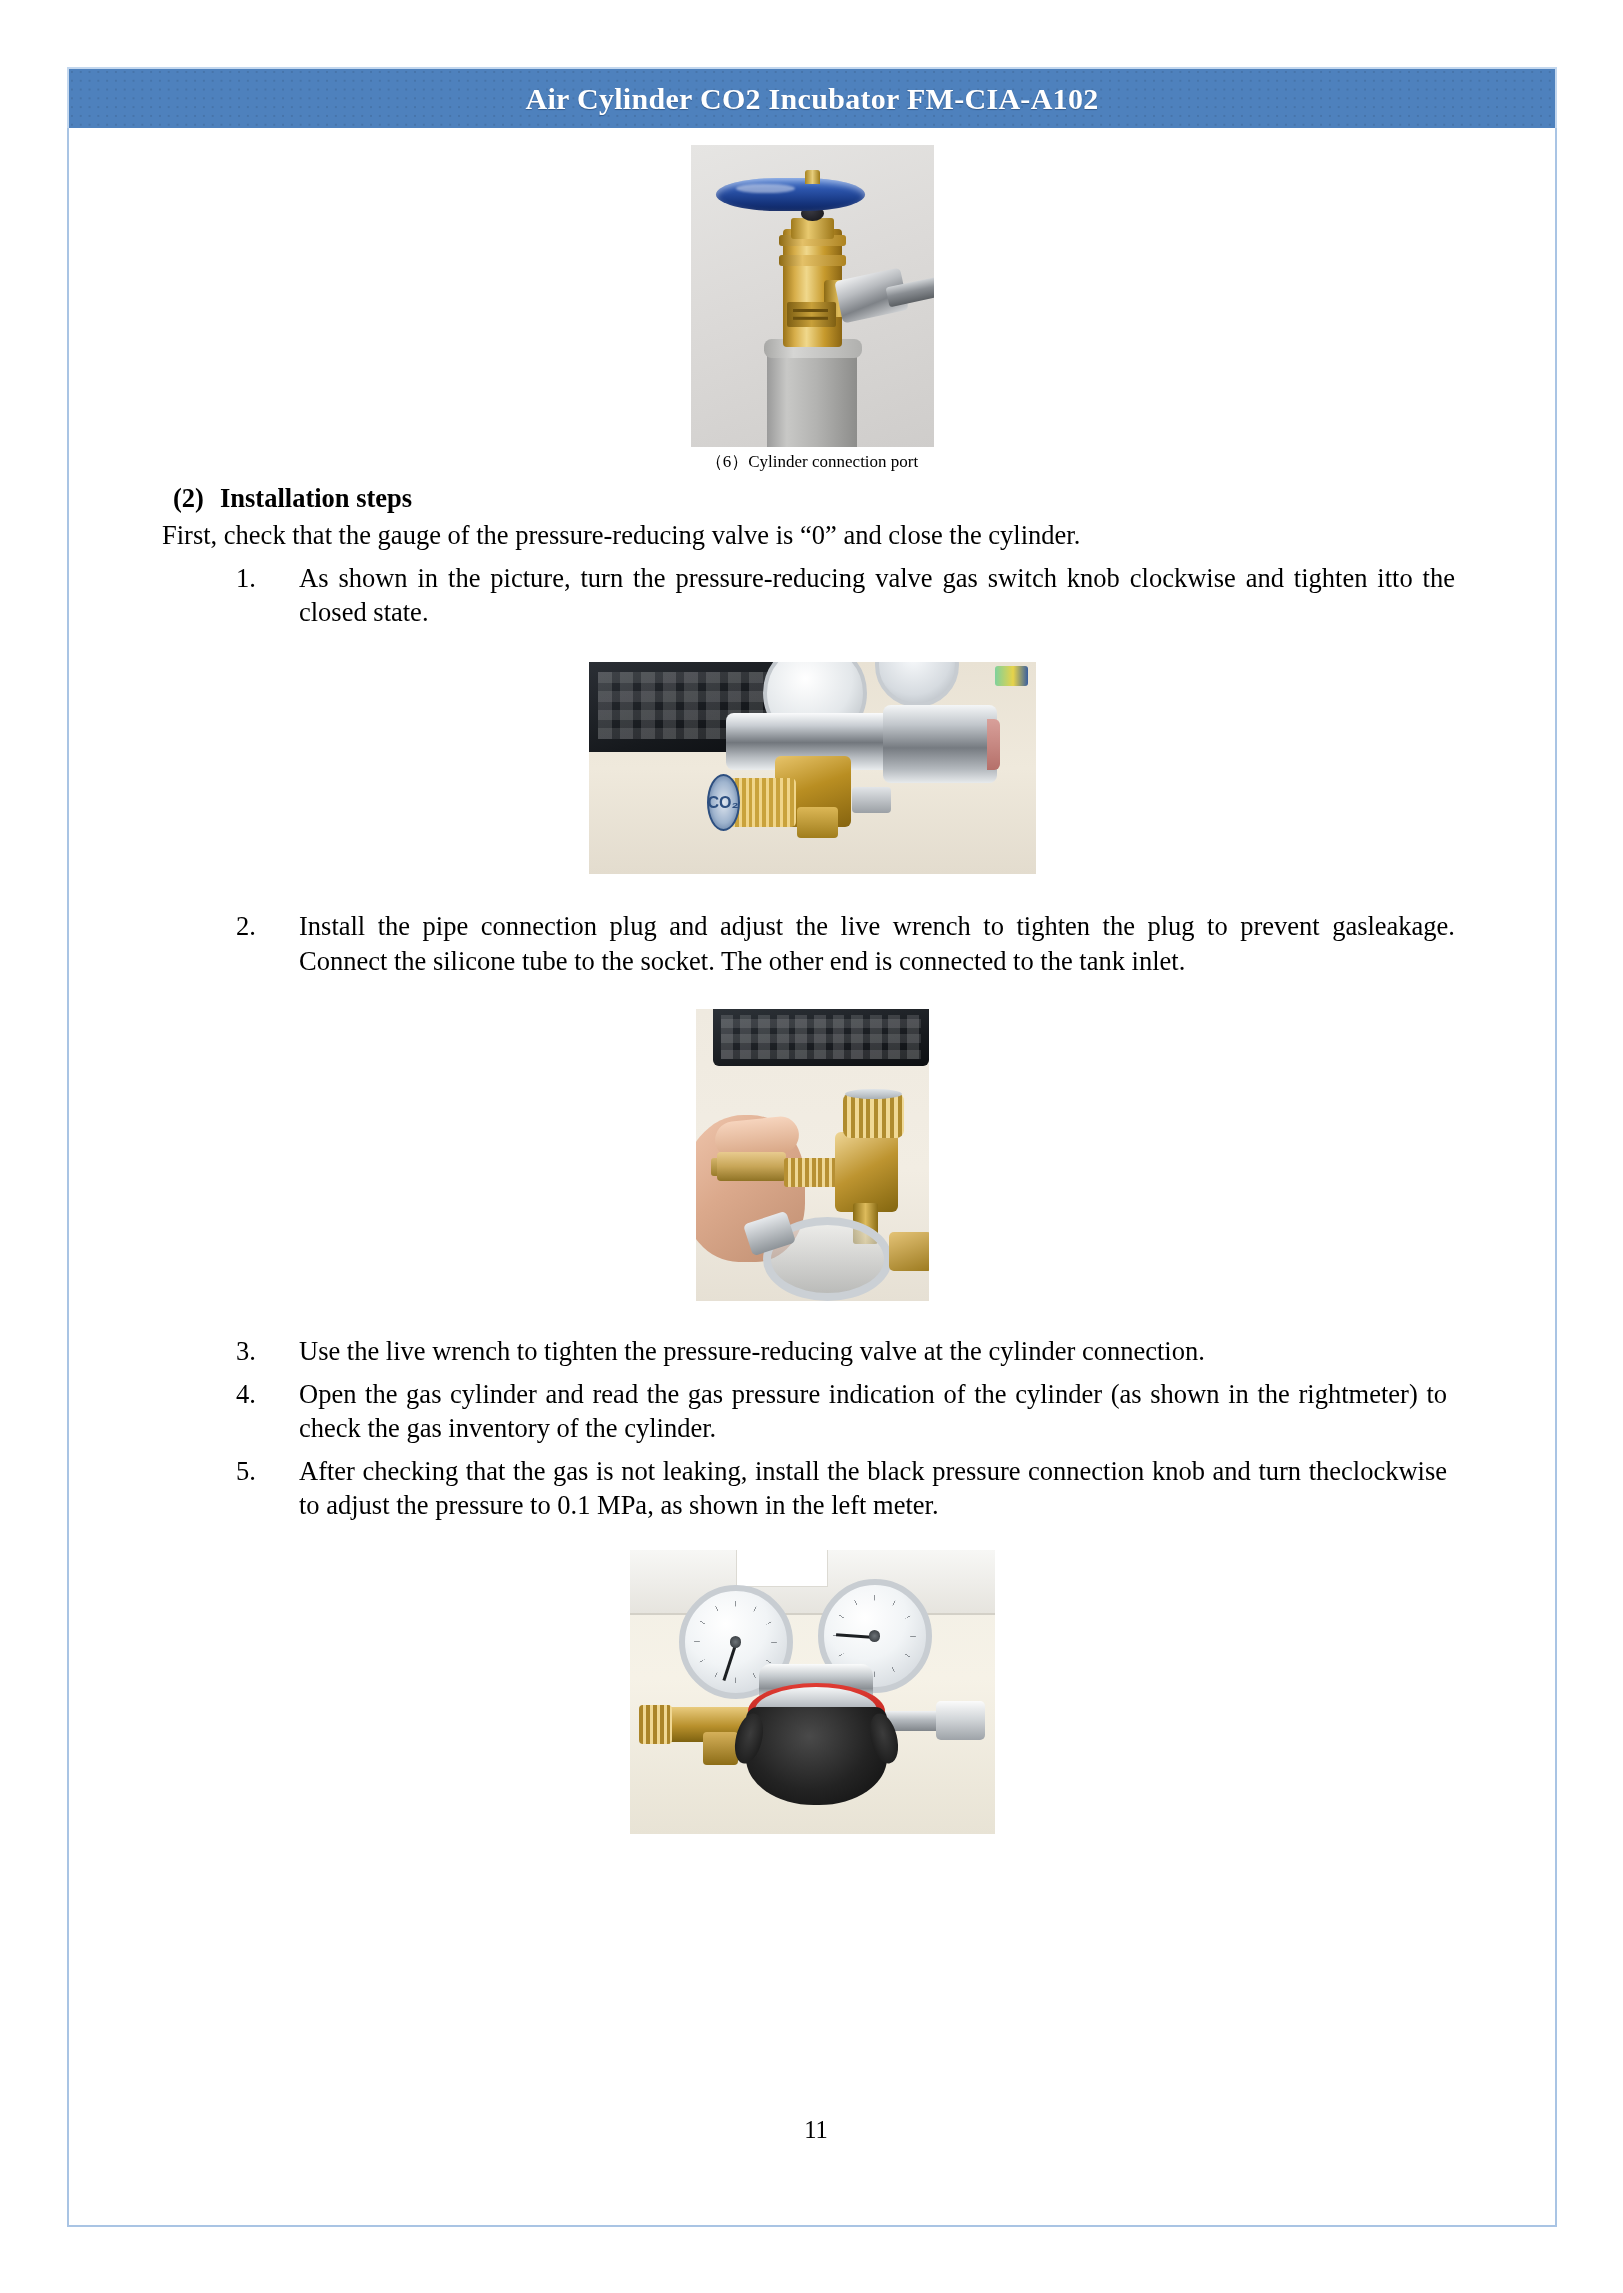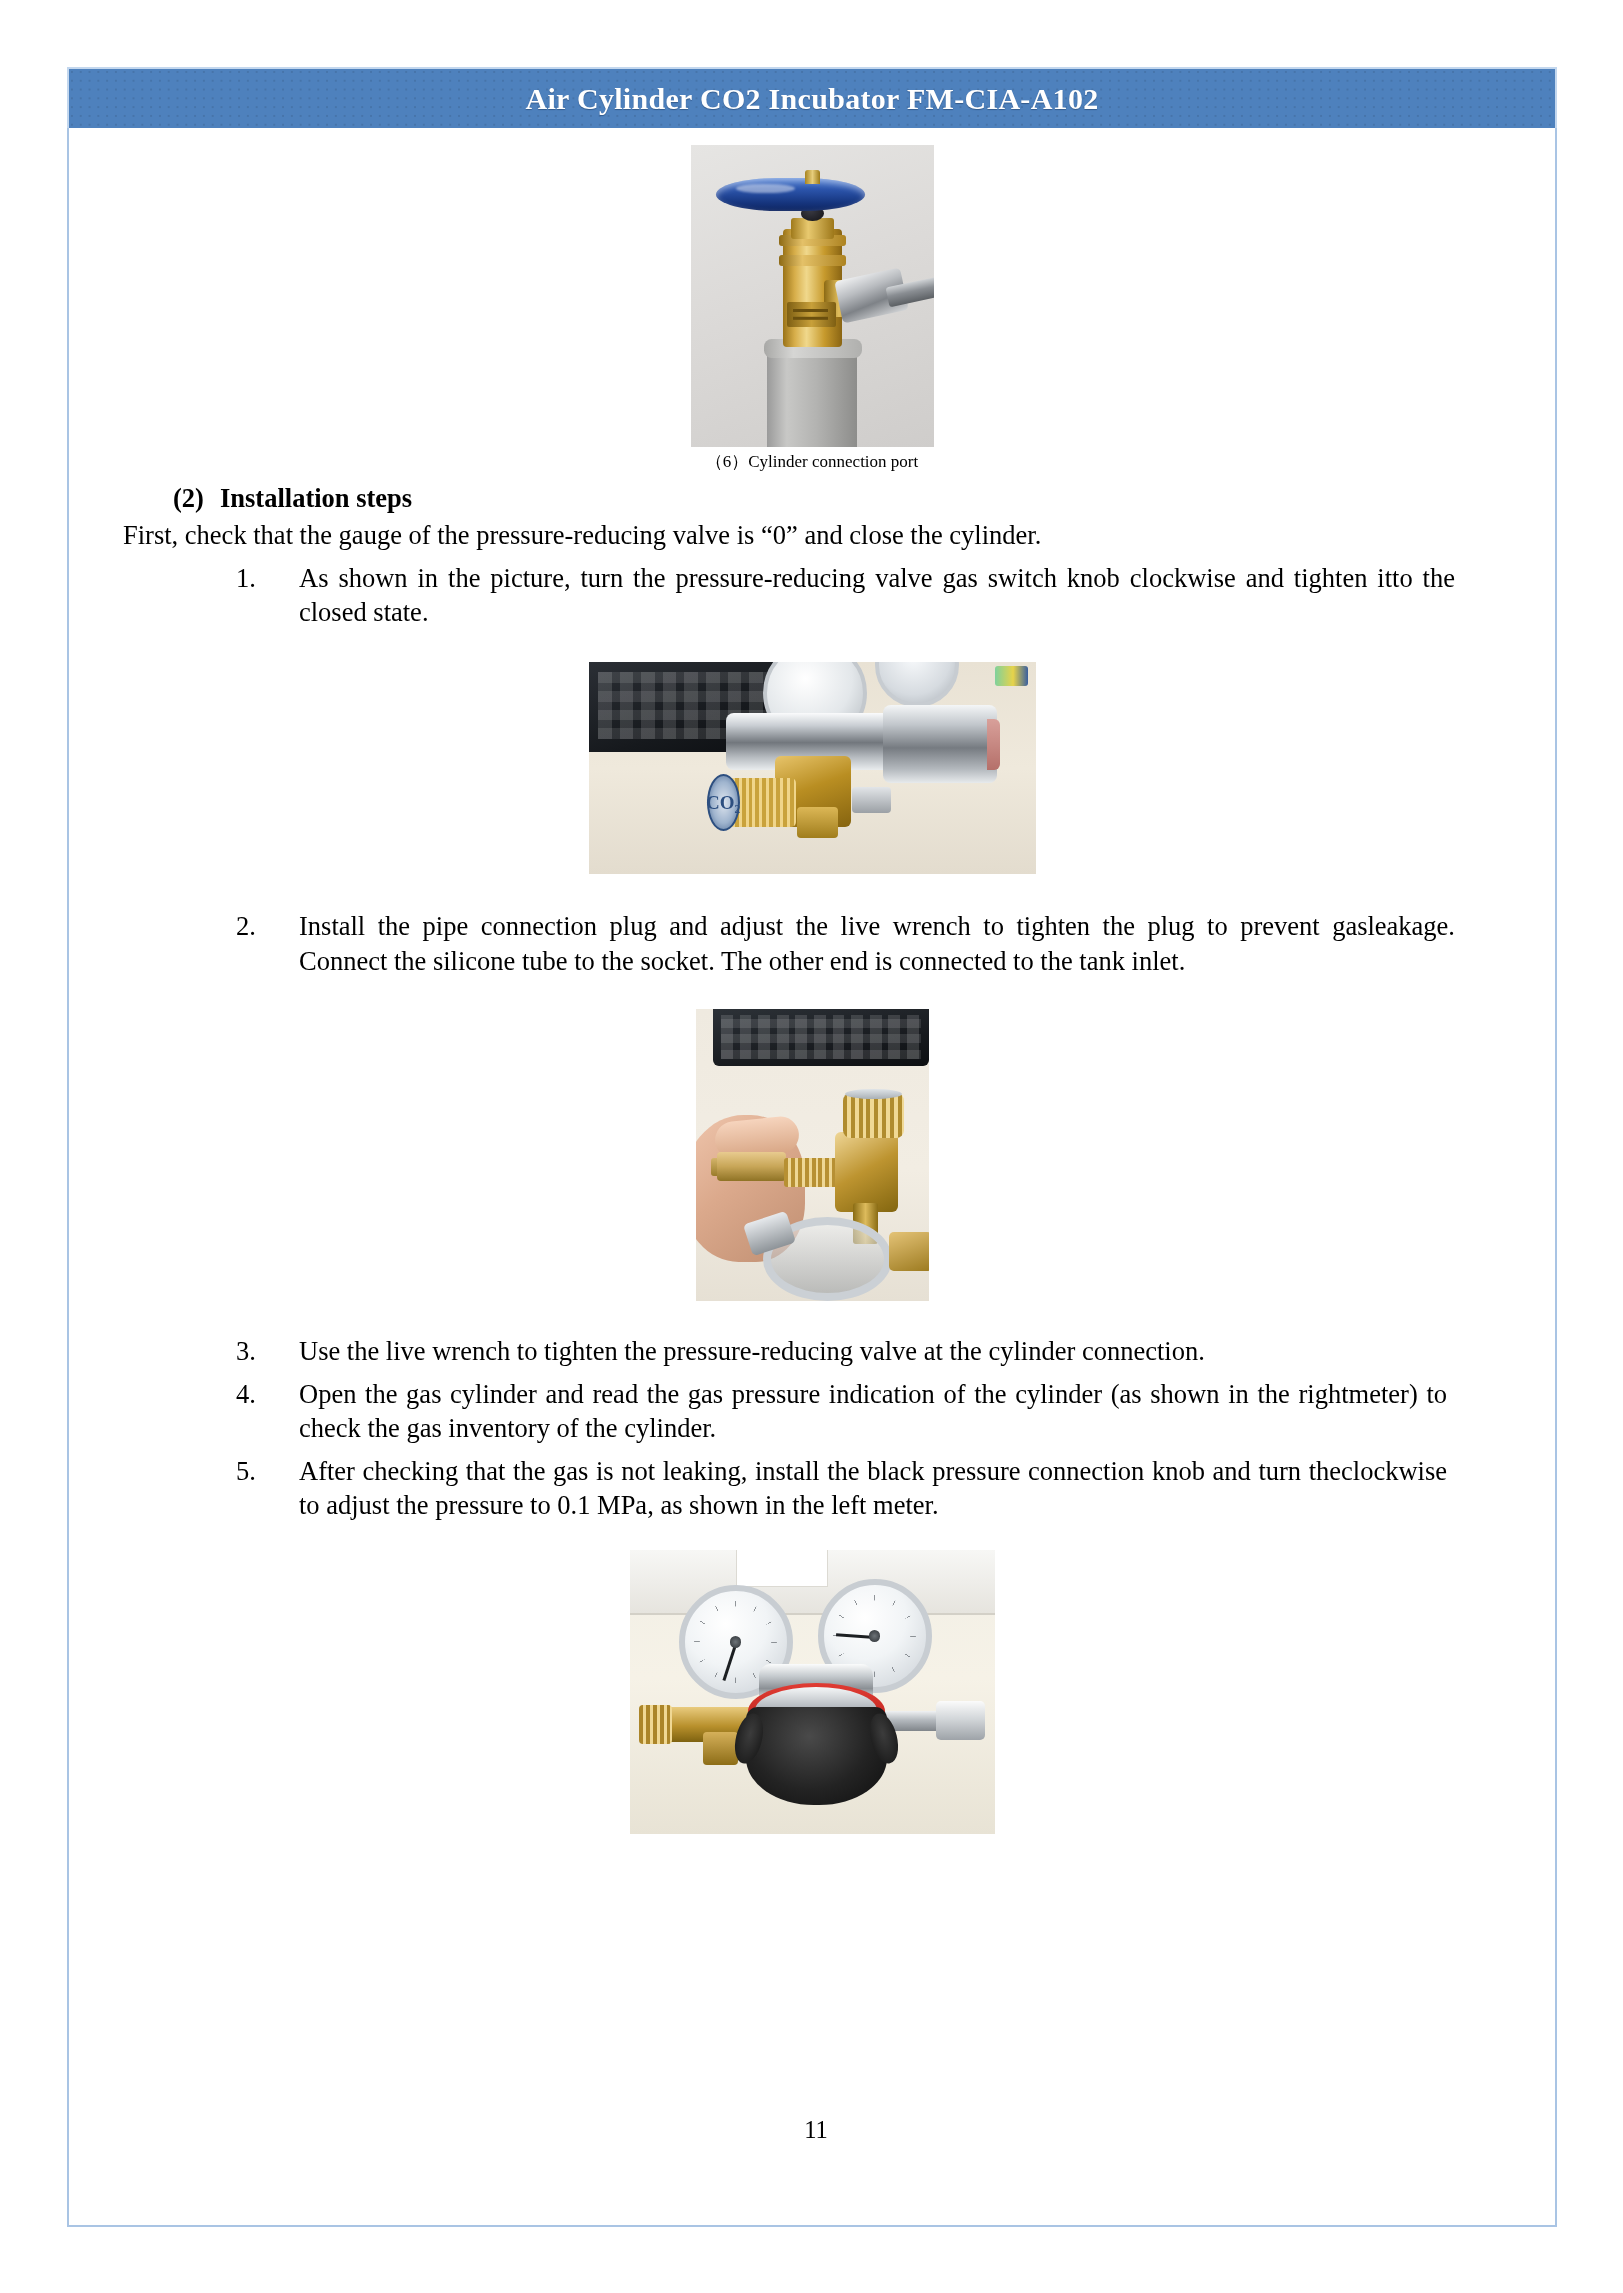--- a/index.html
+++ b/index.html
@@ -91,21 +91,21 @@
     font-size: 26.5px;
     margin-left: 106px;
     margin-top: 9.8px;
     display: flex;
   }
   .heading-2 .num { width: 47px; flex: none; }
 
   .para {
     font-size: 26.5px;
     line-height: 1.30;
-    margin-left: 56px;
+    margin-left: 95px;
     margin-right: 125px;
     text-align: justify;
     text-justify: inter-word;
   }
 
   ol.steps {
     list-style: none;
     margin: 0;
     padding: 0;
     margin-left: 169px;
@@ -283,22 +283,22 @@
       repeating-linear-gradient(90deg, #c9a23c 0 3.9px, #f0d58a 3.9px 6.9px);
     border-radius: 4.9px;
   }
   .p2-co2 {
     position:absolute; left:118px; top:112px; width:33px; height:57px;
     border-radius: 50%;
     background: radial-gradient(ellipse at 50% 50%, #dfe6ef 0%, #9fb4ce 55%, #3f5f8c 100%);
     border: 2.9px solid #2d4f80;
     box-sizing: border-box;
     color:#2d4f80;
-    font-family:Liberation Serif, serif;
-    font-size:19px;
+    font-family:Liberation Sans, sans-serif;
+    font-size:16px;
     font-weight:bold;
     display:flex; align-items:center; justify-content:center;
   }
   .p2-clamp {
     position:absolute; left:263px; top:125px; width:39px; height:25.5px;
     background: linear-gradient(180deg,#e2e5e8, #9ba0a5);
     border-radius: 3.9px;
   }
   .p2-sticker {
     position:absolute; right:7.8px; top:3.9px; width:33px; height:19.6px;

